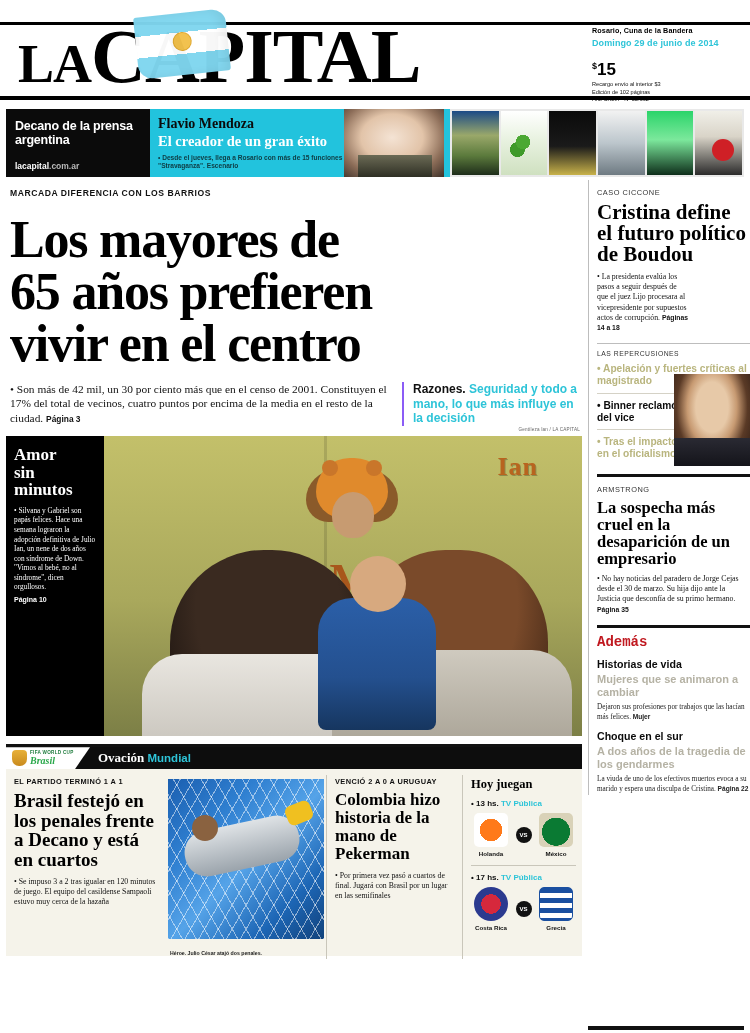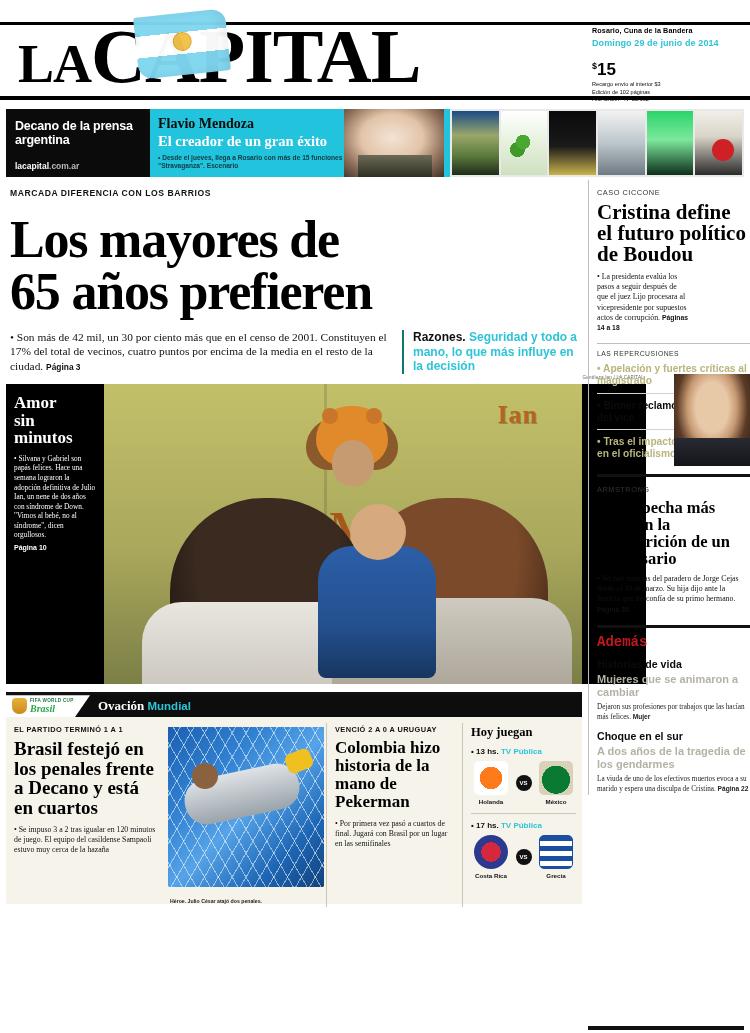--- a/index.html
+++ b/index.html
@@ -94,27 +94,27 @@
   
   .kicker { font-size:8.6px; font-weight:700; letter-spacing:.55px; color:#111; margin:8px 0 0 10px; }
   .lead-head {
     font-family:"Liberation Serif", serif; font-weight:700;
     font-size:52px; line-height:52px; color:#000; margin:16px 0 0 10px;
     letter-spacing:-1.2px; width:560px;
   }
   .lead-deck { position:relative; margin:12px 0 0 10px; width:568px; display:flex; }
   .deck-l { width:378px; font-family:"Liberation Serif",serif; font-size:11.4px; line-height:14.4px; color:#111; }
   .deck-l .pg { font-family:"Liberation Sans",sans-serif; font-weight:700; font-size:8.4px; }
-  .deck-r { width:176px; margin-left:14px; border-left:2px solid #0f766e; padding-left:9px;
+  .deck-r { width:176px; margin-left:14px; border-left:2px solid #8b5cf6; padding-left:9px;
             font-size:12px; line-height:14.5px; font-weight:700; }
   .deck-r .lab { color:#111; }
   .deck-r .cy { color:#2ec4d8; }
 
   
-  .feature { position:relative; margin:10px 0 0 6px; width:640px; height:300px; background:#000; }
+  .feature { position:relative; margin:10px 0 0 6px; width:576px; height:300px; background:#000; }
   .feat-side { position:absolute; left:0; top:0; width:98px; height:300px; background:#000; color:#fff; padding:10px 7px 0 8px; }
   .feat-side h3 { font-family:"Liberation Serif",serif; font-size:17px; line-height:17.5px; font-weight:700; }
   .feat-side p { font-size:7.3px; line-height:9.6px; margin-top:7px; font-family:"Liberation Serif",serif; }
   .feat-side .pg { font-family:"Liberation Sans",sans-serif; font-weight:700; font-size:7px; display:block; margin-top:3px;}
   .feat-photo {
     position:absolute; left:98px; top:0; width:478px; height:300px;
     background:linear-gradient(180deg,#b6b55a 0%,#a9ab5b 34%,#8e9350 58%,#4f5230 100%);
     overflow:hidden;
   }
   .wall { position:absolute; inset:0; background:linear-gradient(180deg,#c3c06a 0%,#a9a85c 55%,#7c7f46 100%); }
@@ -303,20 +303,21 @@
   </div>
 
   <div class="body-grid">
 
     <div class="col-left">
 
       <div class="kicker">MARCADA DIFERENCIA CON LOS BARRIOS</div>
       <div class="lead-head">
         <div>Los mayores de</div>
         <div>65 años prefieren</div>
+        <div>vivir en el centro</div>
       </div>
 
       <div class="lead-deck">
         <div class="deck-l">
           <span>• Son más de 42 mil, un 30 por ciento más que en el censo de 2001. Constituyen el 17% del total de vecinos, cuatro puntos por encima de la media en el resto de la ciudad.</span>
           <span class="pg">Página 3</span>
         </div>
         <div class="deck-r">
           <span class="lab">Razones.</span>
           <span class="cy">Seguridad y todo a mano, lo que más influye en la decisión</span>

